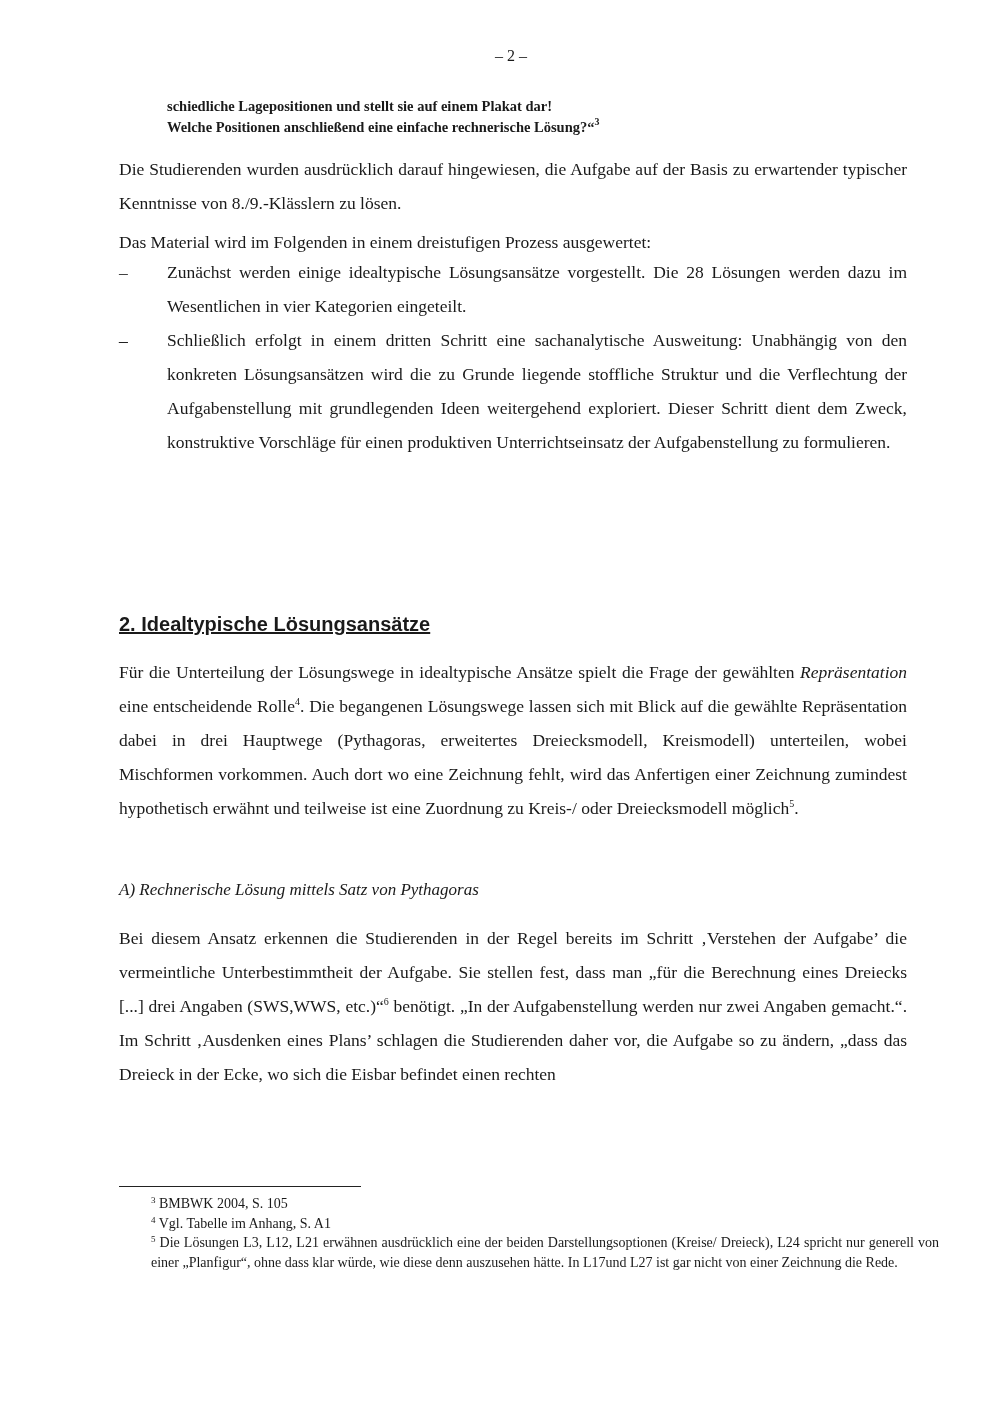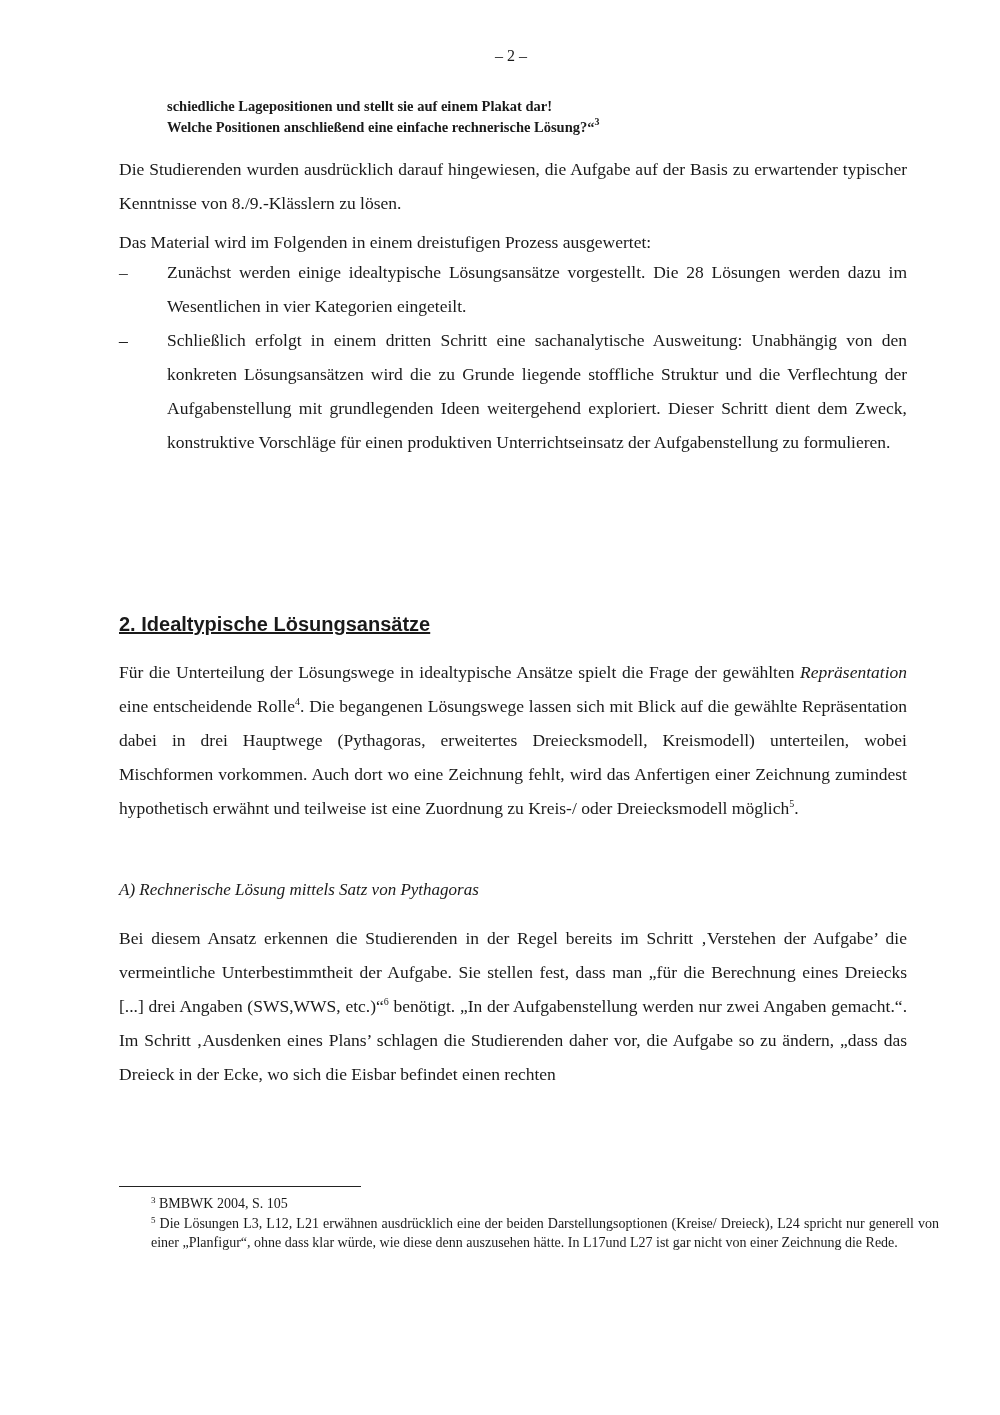--- a/index.html
+++ b/index.html
@@ -61,14 +61,15 @@
 <div class="subheading">A) Rechnerische Lösung mittels Satz von Pythagoras</div>
 
 <div class="body-block" style="top:921px;">
   <p><span>Bei diesem Ansatz erkennen die Studierenden in der Regel bereits im Schritt ‚Verstehen der Aufgabe’ die vermeintliche Unterbestimmtheit der Aufgabe. Sie stellen fest, dass man „für die Berechnung eines Dreiecks [...] drei Angaben (SWS,WWS, etc.)“</span><sup>6</sup><span> benötigt. „In der Aufgabenstellung werden nur zwei Angaben gemacht.“. Im Schritt ‚Ausdenken eines Plans’ schlagen die Studierenden daher vor, die Aufgabe so zu ändern, „dass das Dreieck in der Ecke, wo sich die Eisbar befindet einen rechten</span></p>
 </div>
 
 <div class="rule"></div>
 
 <div class="footnotes">
   <p><span class="fn-mark">3</span><span> BMBWK 2004, S. 105</span></p>
+  <p><span class="fn-mark">4</span><span> Vgl. Tabelle im Anhang, S. A1</span></p>
   <p><span class="fn-mark">5</span><span> Die Lösungen L3, L12, L21 erwähnen ausdrücklich eine der beiden Darstellungsoptionen (Kreise/ Dreieck), L24 spricht nur generell von einer „Planfigur“, ohne dass klar würde, wie diese denn auszusehen hätte. In L17und L27 ist gar nicht von einer Zeichnung die Rede.</span></p>
 </div>
 
 </body></html>

